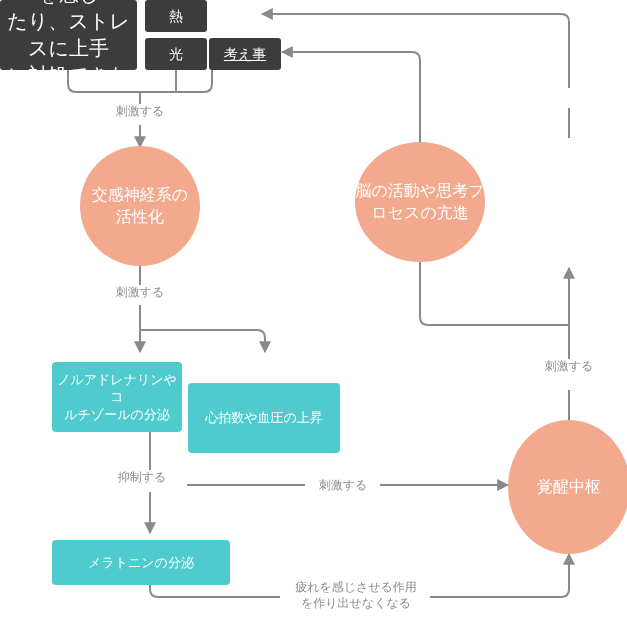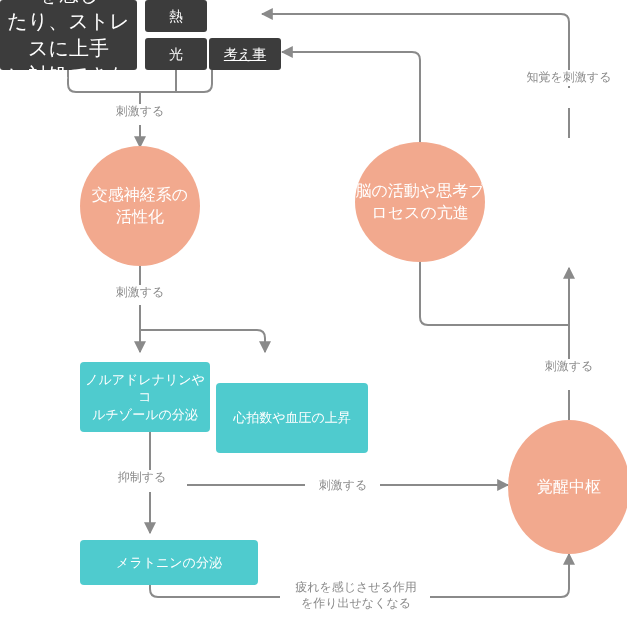--- a/index.html
+++ b/index.html
@@ -42,21 +42,20 @@
     border-radius: 3px;
     font-size: 20px;
   }
   .dark-box.small {
     font-size: 14px;
   }
   .teal-box {
     background: #4fcbce;
     border-radius: 4px;
     font-size: 13px;
-    margin-left: 28px;
   }
   .circle {
     border-radius: 50%;
     background: #f2a98e;
     font-size: 16px;
   }
   .edge-label {
     position: absolute;
     color: #8a8a8a;
     font-size: 12px;
@@ -146,18 +145,17 @@
   <div class="edge-label" style="left:95px; top:104px; width:90px;">刺激する</div>
 
   <div class="edge-label" style="left:95px; top:285px; width:90px;">刺激する</div>
 
   <div class="edge-label" style="left:97px; top:470px; width:90px;">抑制する</div>
 
   <div class="edge-label" style="left:307px; top:478px; width:72px;">刺激する</div>
 
   <div class="edge-label" style="left:533px; top:359px; width:72px;">刺激する</div>
 
-  <div class="edge-label" style="left:513px; top:70px; width:112px;">知覚を刺激する</div>
 
   <div class="edge-label" style="left:282px; top:580px; width:148px;">疲れを感じさせる作用
 を作り出せなくなる</div>
 
 </div>
 
 </body></html>

